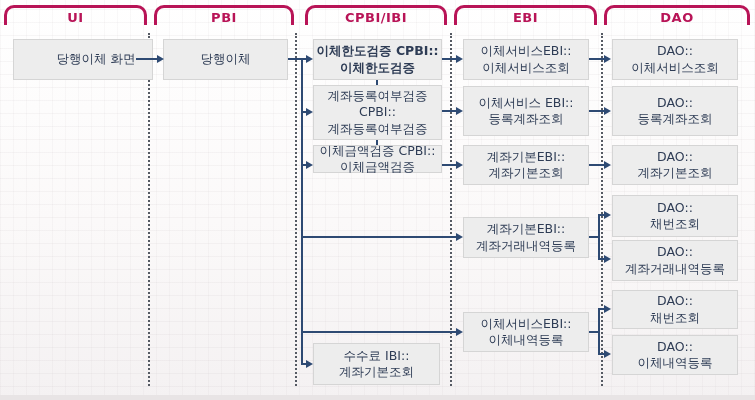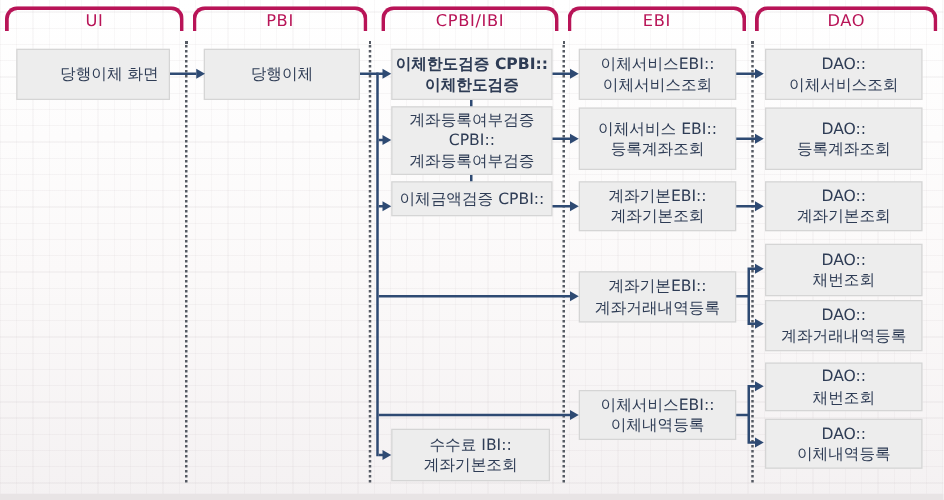--- a/index.html
+++ b/index.html
@@ -18,21 +18,21 @@
   }
   .bottom-strip{position:absolute;left:0;bottom:0;width:755px;height:5px;background:#e8e4e5;}
 
   .col-header{
     position:absolute;top:5px;height:20px;
     border:3px solid #b81457;border-bottom:none;
     border-radius:10px 10px 0 0;box-sizing:border-box;
   }
   .col-header .lbl{
     position:absolute;left:0;right:0;top:2px;text-align:center;
-    color:#b81457;font-size:13px;font-weight:normal;letter-spacing:0.5px;
+    color:#b81457;font-size:13px;font-weight:bold;letter-spacing:0.5px;
     white-space:nowrap;
   }
 
   .vsep{position:absolute;top:33px;height:353px;width:0;border-left:2px dotted #555a63;}
 
   .node{
     position:absolute;box-sizing:border-box;
     background:#ededed;border:1px solid #d5d5d5;
     display:flex;flex-direction:column;justify-content:center;align-items:center;
     text-align:center;color:#2e3c55;font-size:12.5px;line-height:1.3;
@@ -66,39 +66,40 @@
   </div>
   <div class="col-header" style="left:604px;width:146px;">
     <div class="lbl">DAO</div>
   </div>
 
   <div class="vsep" style="left:148px;"></div>
   <div class="vsep" style="left:295px;"></div>
   <div class="vsep" style="left:450px;"></div>
   <div class="vsep" style="left:601px;"></div>
 
-  <div class="node" style="left:13px;top:39px;width:123px;height:41px;padding-left:26px;">
+  <div class="node" style="left:13px;top:39px;width:140px;height:41px;padding-left:26px;">
     <span>당행이체 화면</span>
   </div>
 
   <div class="node" style="left:163px;top:39px;width:125px;height:41px;">
     <span>당행이체</span>
   </div>
 
   <div class="node" style="left:313px;top:39px;width:129px;height:41px;font-weight:bold;">
     <span>이체한도검증 CPBI::</span>
     <span>이체한도검증</span>
   </div>
   <div class="node" style="left:313px;top:85px;width:129px;height:55px;">
     <span>계좌등록여부검증</span>
     <span>CPBI::</span>
     <span>계좌등록여부검증</span>
   </div>
   <div class="node" style="left:313px;top:145px;width:129px;height:28px;">
     <span>이체금액검증 CPBI::</span>
+    <span>이체금액검증</span>
   </div>
   <div class="node" style="left:313px;top:343px;width:127px;height:42px;">
     <span>수수료 IBI::</span>
     <span>계좌기본조회</span>
   </div>
 
   <div class="node" style="left:463px;top:39px;width:126px;height:41px;">
     <span>이체서비스EBI::</span>
     <span>이체서비스조회</span>
   </div>

